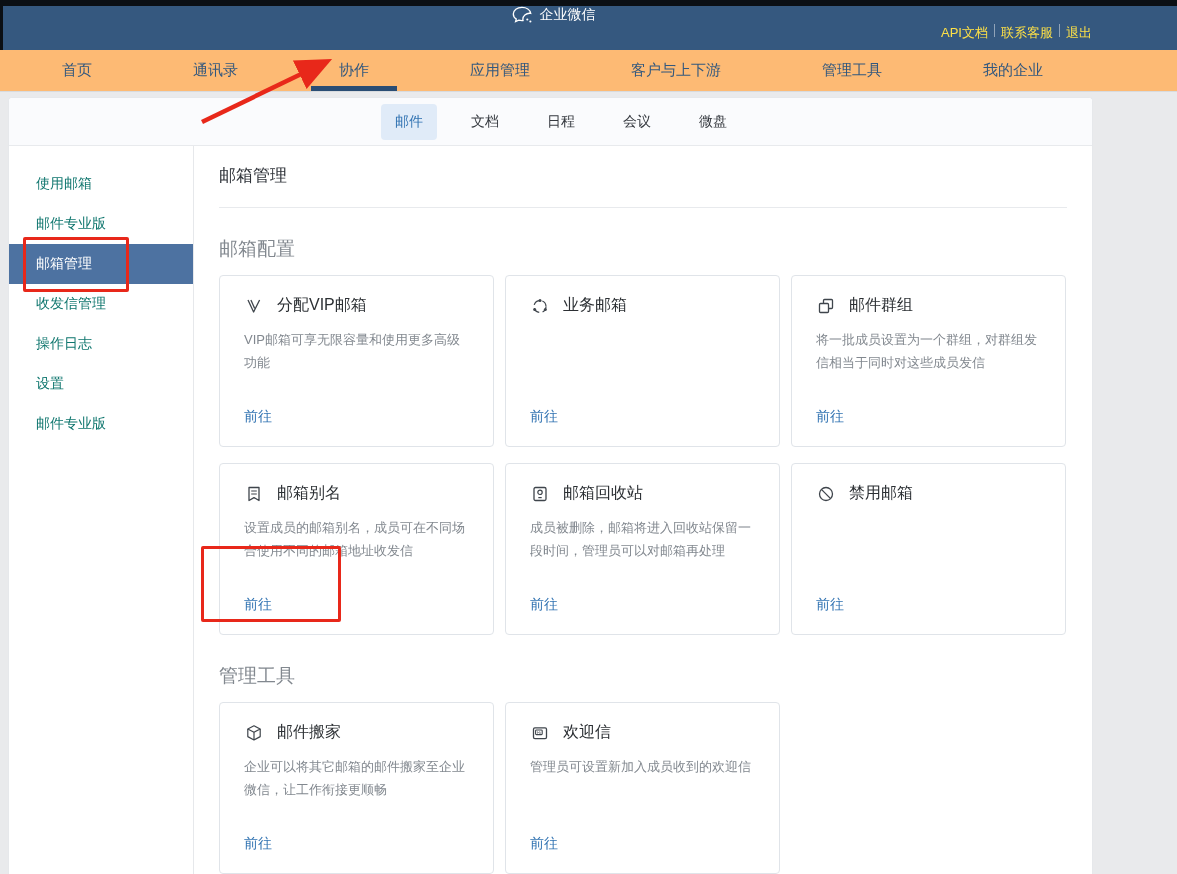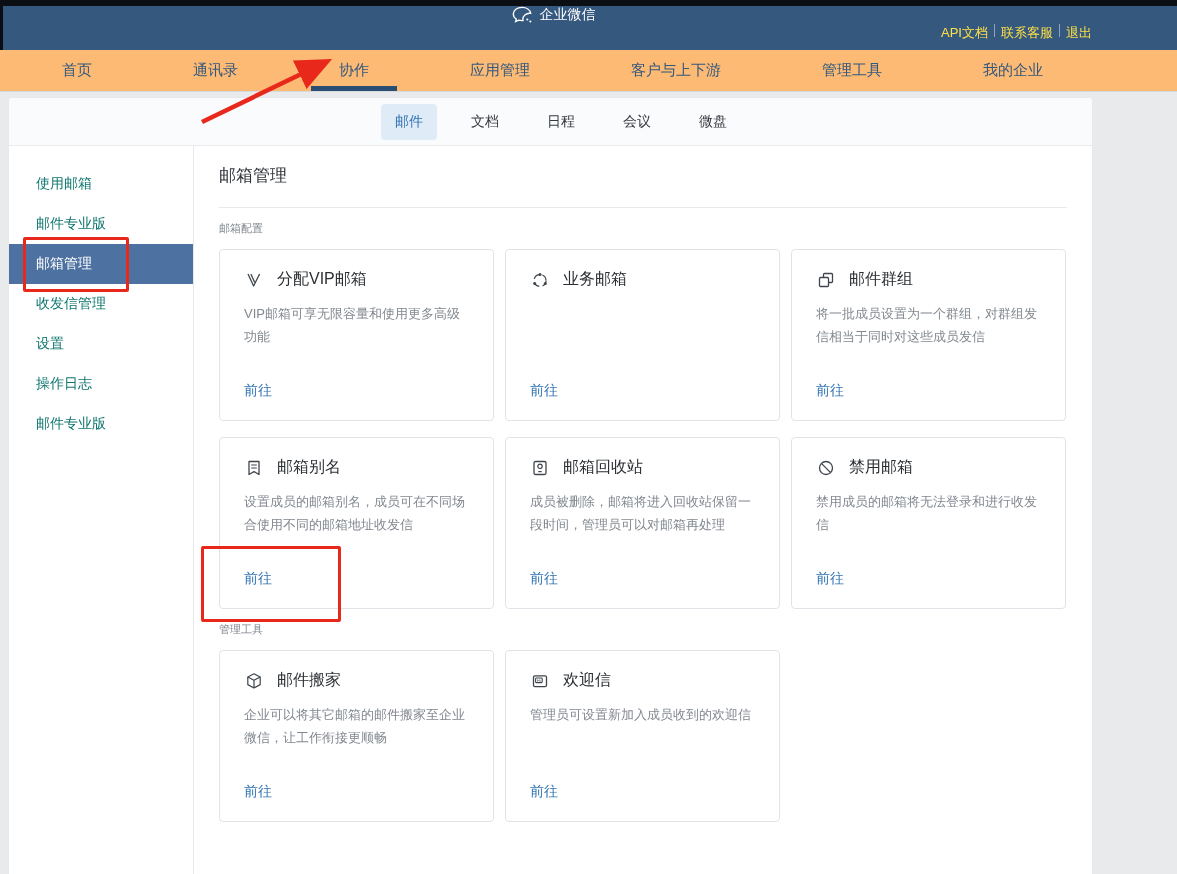--- a/index.html
+++ b/index.html
@@ -39,21 +39,21 @@
   .subtab.active{background:var(--subtab-bg);color:var(--accent);}
 
   .panel-body{flex:1;display:flex;min-height:0;}
   .sidebar{width:185px;flex:none;border-right:1px solid var(--panel-border);padding-top:18px;}
   .side-item{height:40px;display:flex;align-items:center;padding-left:27px;font-size:14px;
              color:#0f766e;cursor:pointer;}
   .side-item.active{background:var(--side-active-bg);color:#fff;}
 
   .main{flex:1;padding:0 25px;overflow:hidden;}
   .page-title{font-size:17px;color:var(--text-dark);padding:18px 0 20px 0;border-bottom:1px solid #e8eaed;}
-  .section-label{font-size:11px;color:var(--text-gray);margin-top:13px;margin-bottom:13px;}
+  .section-label{font-size:19px;color:var(--text-gray);margin-top:28px;margin-bottom:13px;}
   .card-grid{display:grid;grid-template-columns:repeat(3,275px);gap:16px 11px;}
   .card{height:172px;border:1px solid var(--card-border);border-radius:4px;background:#fff;
         padding:19px 24px 20px 24px;display:flex;flex-direction:column;}
   .card-head{display:flex;align-items:center;gap:13px;}
   .card-head svg{flex:none;color:#3f454c;}
   .card-title{font-size:16px;color:#2c3034;}
   .card-desc{margin-top:13px;font-size:13px;color:var(--text-gray);line-height:1.75;padding-right:4px;}
   .card-link{margin-top:auto;font-size:14px;color:var(--accent);cursor:pointer;align-self:flex-start;}
 
   
@@ -153,22 +153,22 @@
       <div class="subtab">微盘</div>
     </div>
 
   <div class="panel-body">
     <div class="sidebar">
 
     <div class="side-item">使用邮箱</div>
         <div class="side-item">邮件专业版</div>
         <div class="side-item active">邮箱管理</div>
         <div class="side-item">收发信管理</div>
+        <div class="side-item">操作日志</div>
         <div class="side-item">设置</div>
-        <div class="side-item">操作日志</div>
         <div class="side-item">邮件专业版</div>
       </div>
 
     <div class="main">
       <div class="page-title">邮箱管理</div>
 
       <div class="section-label">邮箱配置</div>
       <div class="card-grid">
 
       <div class="card">
@@ -220,21 +220,20 @@
             <div class="card-desc">成员被删除，邮箱将进入回收站保留一段时间，管理员可以对邮箱再处理</div>
             <span class="card-link">前往</span>
           </div>
           <div class="card">
             <div class="card-head">
               <svg width="20" height="20">
                 <use href="#ban-icon"></use>
               </svg>
               <span class="card-title">禁用邮箱</span>
             </div>
-            <div class="card-desc">禁用成员的邮箱将无法登录和进行收发信</div>
             <span class="card-link">前往</span>
           </div>
         </div>
 
       <div class="section-label">管理工具</div>
       <div class="card-grid">
 
       <div class="card">
             <div class="card-head">
               <svg width="20" height="20">

